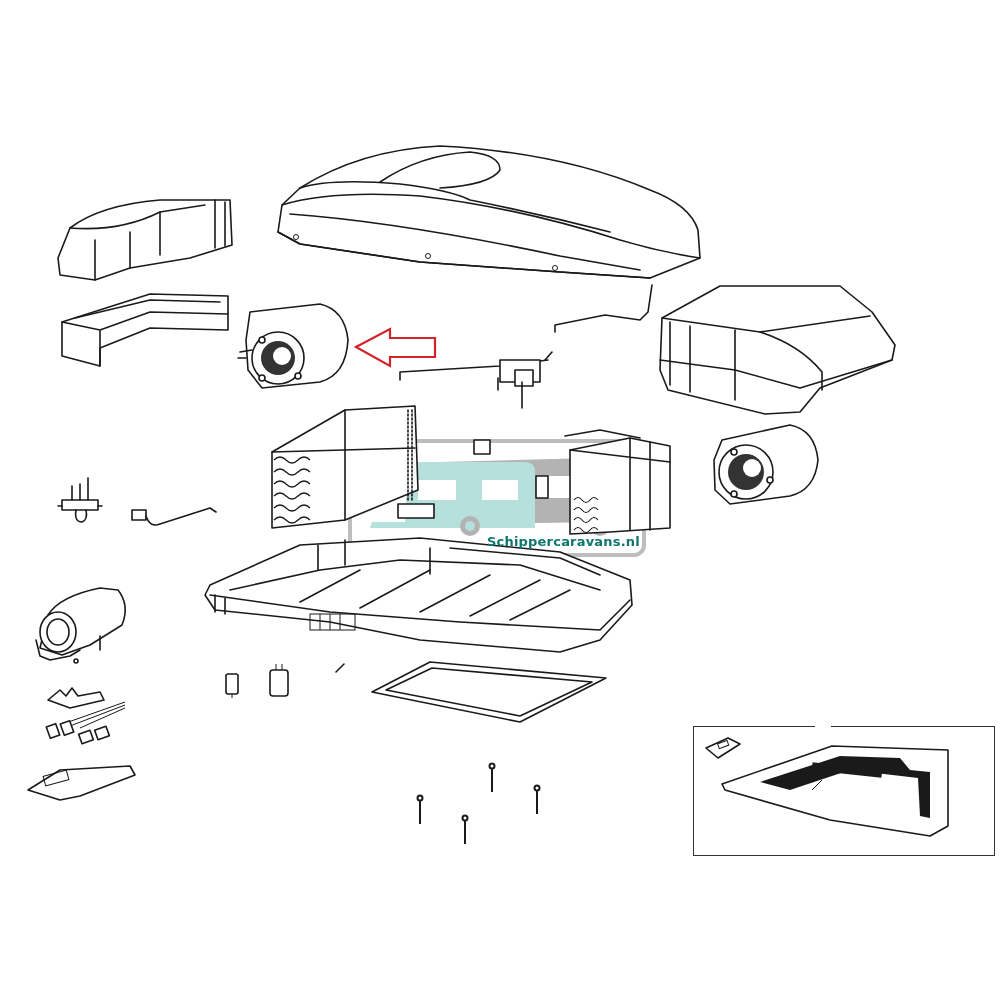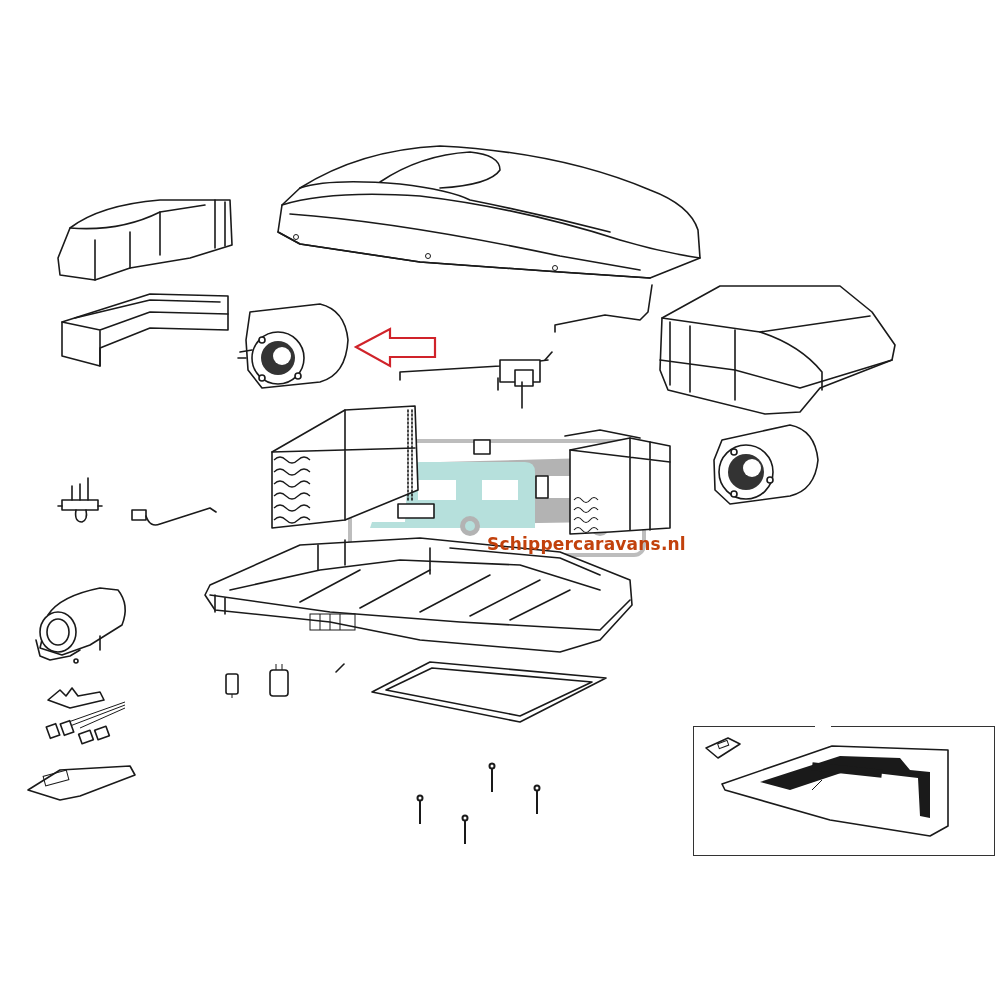--- a/index.html
+++ b/index.html
@@ -3,21 +3,21 @@
 <meta charset="utf-8">
 <style>
   html,body{margin:0;padding:0;background:#ffffff;}
   body{width:1000px;height:1000px;position:relative;overflow:hidden;font-family:"DejaVu Sans",sans-serif;}
   svg.art{position:absolute;left:0;top:0;width:1000px;height:1000px;}
   .ln{fill:none;stroke:#1a1a1a;stroke-width:1.6;stroke-linejoin:round;stroke-linecap:round;}
   .ln-thin{fill:none;stroke:#1a1a1a;stroke-width:1;}
   .fillw{fill:#ffffff;stroke:#1a1a1a;stroke-width:1.6;stroke-linejoin:round;}
   .dark{fill:#1a1a1a;}
   .watermark-frame{position:absolute;left:348px;top:439px;width:298px;height:118px;border:4px solid #bdbdbd;border-radius:12px;box-sizing:border-box;}
-  .watermark-text{position:absolute;left:487px;top:534px;font-family:"DejaVu Sans",sans-serif;font-size:17px;font-weight:bold;color:#c2410c;letter-spacing:0.2px;}
+  .watermark-text{position:absolute;left:487px;top:534px;font-family:"DejaVu Sans",sans-serif;font-size:13px;font-weight:bold;color:#0f766e;letter-spacing:0.2px;}
   .inset-frame{position:absolute;left:693px;top:726px;width:302px;height:130px;border:1.5px solid #333;box-sizing:border-box;}
   .inset-gap{position:absolute;left:815px;top:724px;width:16px;height:4px;background:#fff;}
 </style>
 </head>
 <body>
 
 <div class="watermark-frame"></div>
 
 <svg class="art" viewBox="0 0 1000 1000">
 

